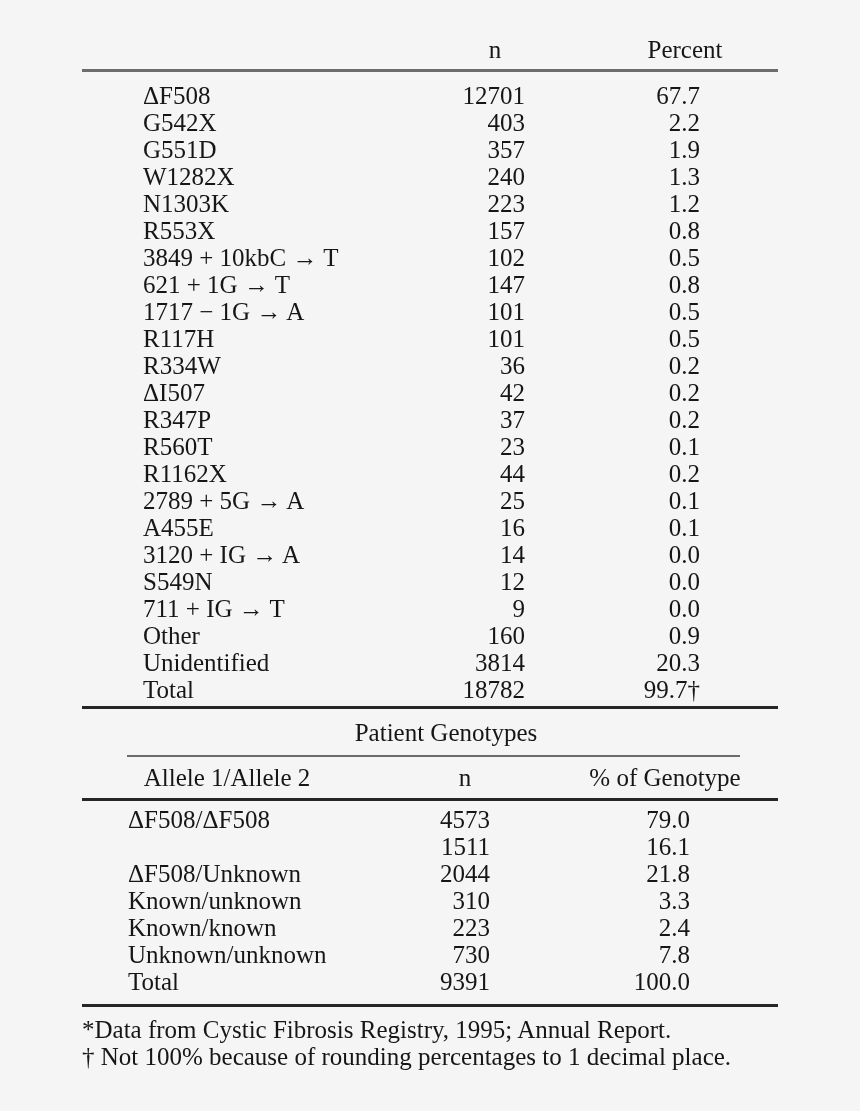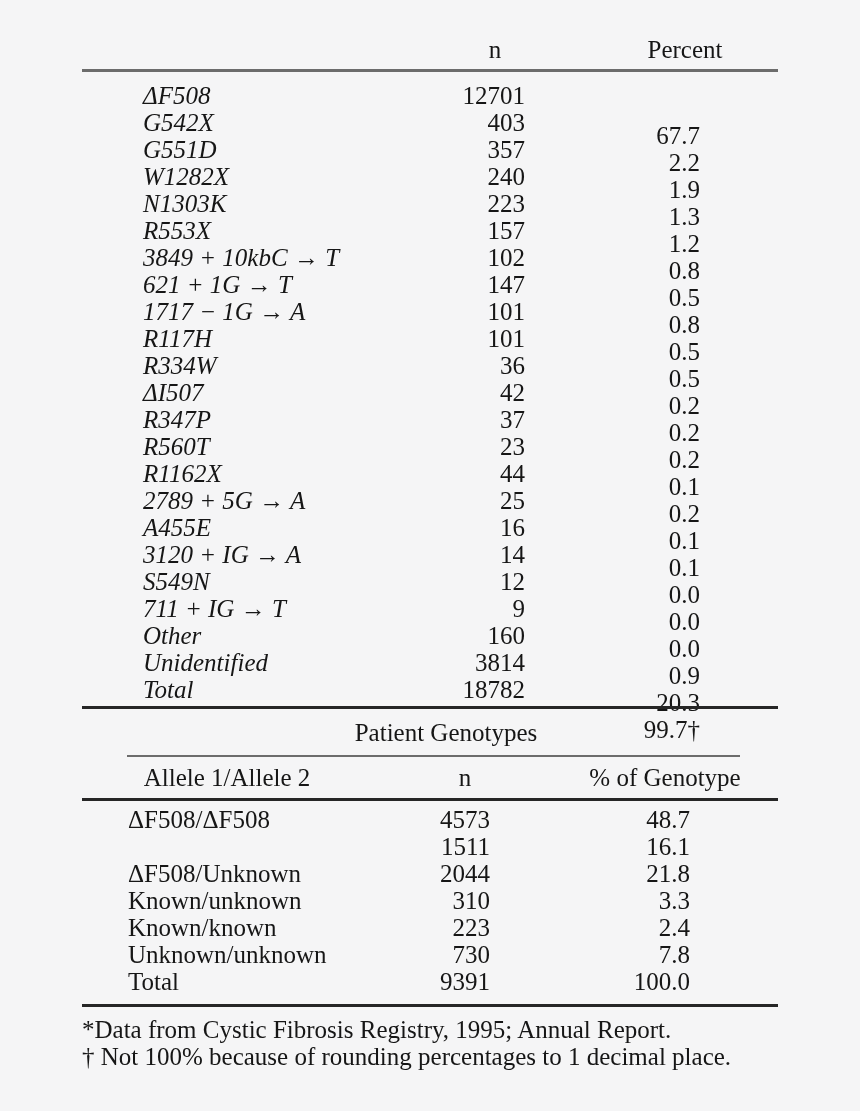--- a/index.html
+++ b/index.html
@@ -19,23 +19,23 @@
   .rule-head2  { top: 798px; height: 3px; background: #262626; }
   .rule-bottom { top: 1004px; height: 3px; background: #262626; }
 
   .t1-header { position: absolute; top: 36px; left: 0; width: 860px; height: 27px;
                font-size: 25px; line-height: 27px; }
   .t1-header .col-n       { position: absolute; left: 430px; width: 130px; text-align: center; }
   .t1-header .col-percent { position: absolute; left: 620px; width: 130px; text-align: center; }
 
   .t1-rows { position: absolute; top: 82px; left: 0; width: 860px; }
   .t1-rows .row { position: relative; height: 27px; font-size: 25px; line-height: 27px; }
-  .t1-rows .lbl { position: absolute; left: 143px; white-space: nowrap; font-style: italic; }
+  .t1-rows .lbl { position: absolute; left: 143px; white-space: nowrap; }
   .t1-rows .num { position: absolute; left: 330px; width: 195px; text-align: right; }
-  .t1-rows .pct { position: absolute; left: 540px; width: 160px; text-align: right; margin-top: 40px; }
+  .t1-rows .pct { position: absolute; left: 540px; width: 160px; text-align: right; }
 
   .section-title { position: absolute; top: 719px; left: 0; width: 860px;
                    text-align: center; font-size: 25px; line-height: 27px; padding-left: 16px; }
 
   .t2-header { position: absolute; top: 764px; left: 0; width: 860px; height: 27px;
                font-size: 25px; line-height: 27px; }
   .t2-header .col-allele   { position: absolute; left: 112px; width: 230px; text-align: center; }
   .t2-header .col-n        { position: absolute; left: 400px; width: 130px; text-align: center; }
   .t2-header .col-genotype { position: absolute; left: 570px; width: 190px; text-align: center; }
 
@@ -191,21 +191,21 @@
     <span class="col-n">n</span>
     <span class="col-genotype">% of Genotype</span>
   </div>
 
   <div class="rule rule-head2"></div>
 
   <div class="t2-rows">
       <div class="row">
       <span class="lbl">ΔF508/ΔF508</span>
       <span class="num">4573</span>
-      <span class="pct">48.7</span>
+      <span class="pct">79.0</span>
     </div>
       <div class="row">
       <span class="num">1511</span>
       <span class="pct">16.1</span>
     </div>
       <div class="row">
       <span class="lbl">ΔF508/Unknown</span>
       <span class="num">2044</span>
       <span class="pct">21.8</span>
     </div>

